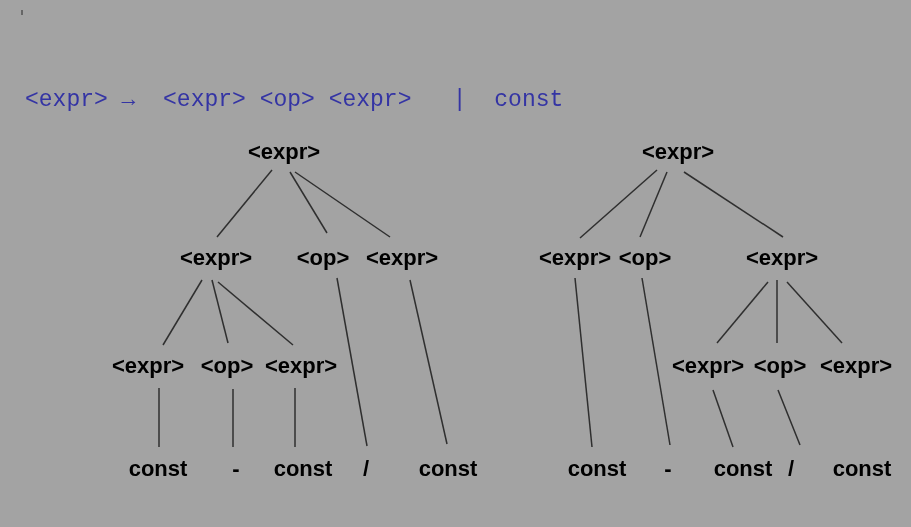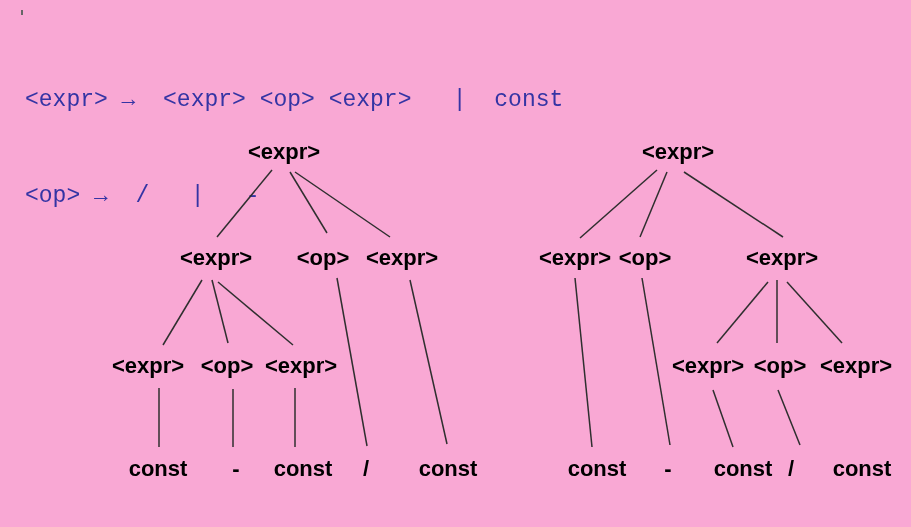--- a/index.html
+++ b/index.html
@@ -54,27 +54,26 @@
     font-family: "Liberation Sans", sans-serif;
     font-weight: bold;
     font-size: 22px;
     color: #000000;
     white-space: nowrap;
   }
 </style>
 </head>
 <body>
 
-<div class="page" style="background: #f9a8d4;">
+<div class="page" style="background: #a3a3a3;">
 
   <div class="stray-mark"></div>
 
   <div class="grammar" style="color: rgb(52, 52, 164);">
     <div>&lt;expr&gt; →  &lt;expr&gt; &lt;op&gt; &lt;expr&gt;   |  const</div>
-    <div>&lt;op&gt; →  /   |   -</div>
   </div>
 
   <svg class="edges-layer" width="911" height="527" viewBox="0 0 911 527">
       <g>
         <line x1="272" y1="170" x2="217" y2="237" stroke="#2f2f2f" stroke-width="1.5"></line>
         <line x1="290" y1="172" x2="327" y2="233" stroke="#2f2f2f" stroke-width="1.5"></line>
         <line x1="295" y1="172" x2="390" y2="237" stroke="#2f2f2f" stroke-width="1.5"></line>
         <line x1="202" y1="280" x2="163" y2="345" stroke="#2f2f2f" stroke-width="1.5"></line>
         <line x1="212" y1="280" x2="228" y2="343" stroke="#2f2f2f" stroke-width="1.5"></line>
         <line x1="218" y1="282" x2="293" y2="345" stroke="#2f2f2f" stroke-width="1.5"></line>

